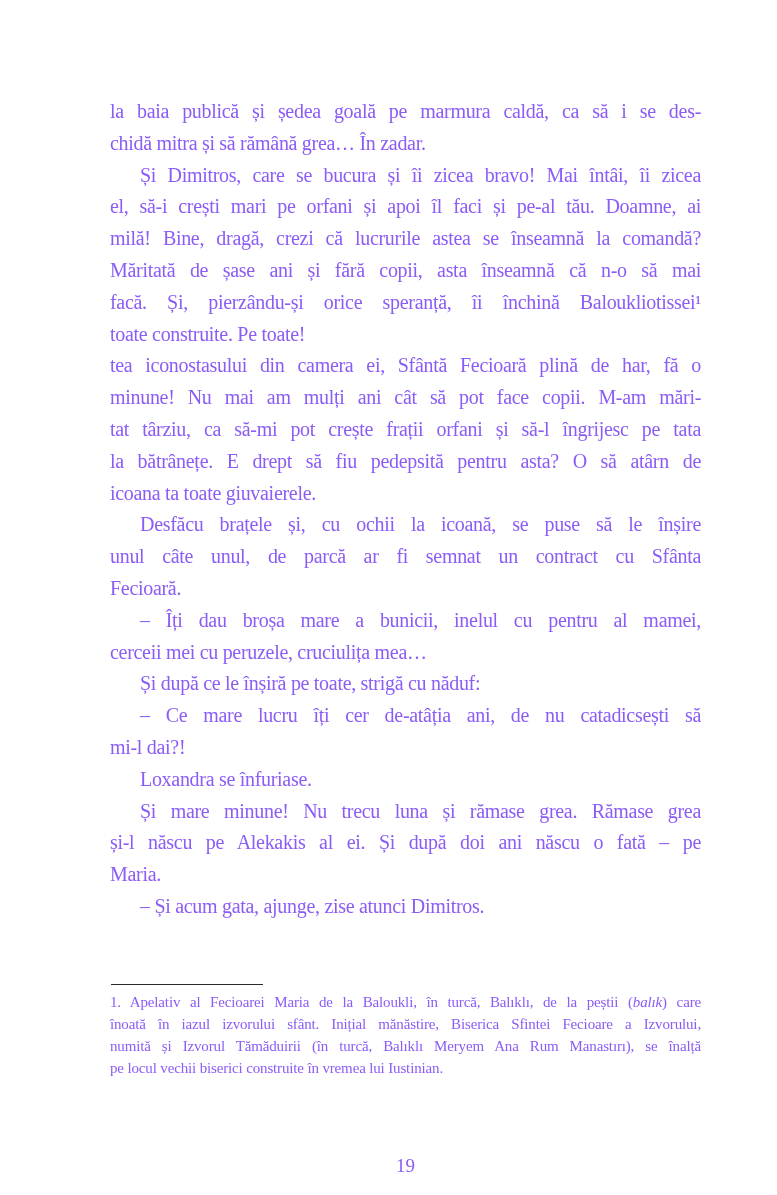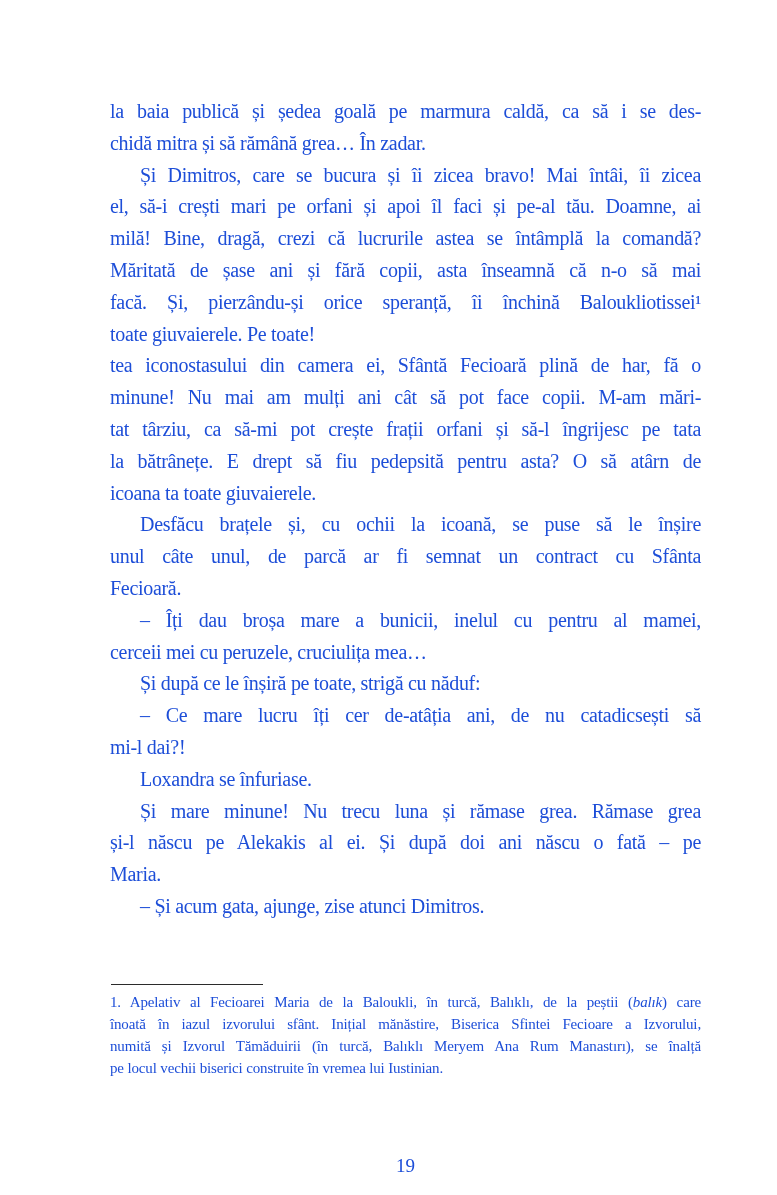--- a/index.html
+++ b/index.html
@@ -2,21 +2,21 @@
 <html><head>
 <meta charset="utf-8">
 <style>
   * { margin: 0; padding: 0; box-sizing: border-box; }
   html, body { background: #ffffff; }
   .page {
     position: relative;
     width: 720px;
     height: 1195px;
     background: #ffffff;
-    color: #1d4ed8;
+    color: #8b5cf6;
     font-family: "Liberation Serif", "DejaVu Serif", serif;
     overflow: hidden;
   }
   .body-text {
     position: absolute;
     top: 96px;
     left: 110px;
     width: 591px;
     font-size: 20px;
     line-height: 31.8px;
@@ -62,24 +62,24 @@
 </style>
 </head>
 <body>
 
 <div class="page">
   <div class="body-text" id="body-text">
       <div class="line">la baia publică și ședea goală pe marmura caldă, ca să i se des-</div>
       <div class="line last">chidă mitra și să rămână grea… În zadar.</div>
       <div class="line indent">Și Dimitros, care se bucura și îi zicea bravo! Mai întâi, îi zicea</div>
       <div class="line">el, să-i crești mari pe orfani și apoi îl faci și pe-al tău. Doamne, ai</div>
-      <div class="line">milă! Bine, dragă, crezi că lucrurile astea se întâmplă la comandă?</div>
+      <div class="line">milă! Bine, dragă, crezi că lucrurile astea se înseamnă la comandă?</div>
       <div class="line">Măritată de șase ani și fără copii, asta înseamnă că n-o să mai</div>
       <div class="line">facă. Și, pierzându-și orice speranță, îi închină Baloukliotissei¹</div>
-      <div class="line last">toate giuvaierele. Pe toate!</div>
+      <div class="line last">toate construite. Pe toate!</div>
       <div class="line">tea iconostasului din camera ei, Sfântă Fecioară plină de har, fă o</div>
       <div class="line">minune! Nu mai am mulți ani cât să pot face copii. M-am mări-</div>
       <div class="line">tat târziu, ca să-mi pot crește frații orfani și să-l îngrijesc pe tata</div>
       <div class="line">la bătrânețe. E drept să fiu pedepsită pentru asta? O să atârn de</div>
       <div class="line last">icoana ta toate giuvaierele.</div>
       <div class="line indent">Desfăcu brațele și, cu ochii la icoană, se puse să le înșire</div>
       <div class="line">unul câte unul, de parcă ar fi semnat un contract cu Sfânta</div>
       <div class="line last">Fecioară.</div>
       <div class="line indent">– Îți dau broșa mare a bunicii, inelul cu pentru al mamei,</div>
       <div class="line last">cerceii mei cu peruzele, cruciulița mea…</div>

